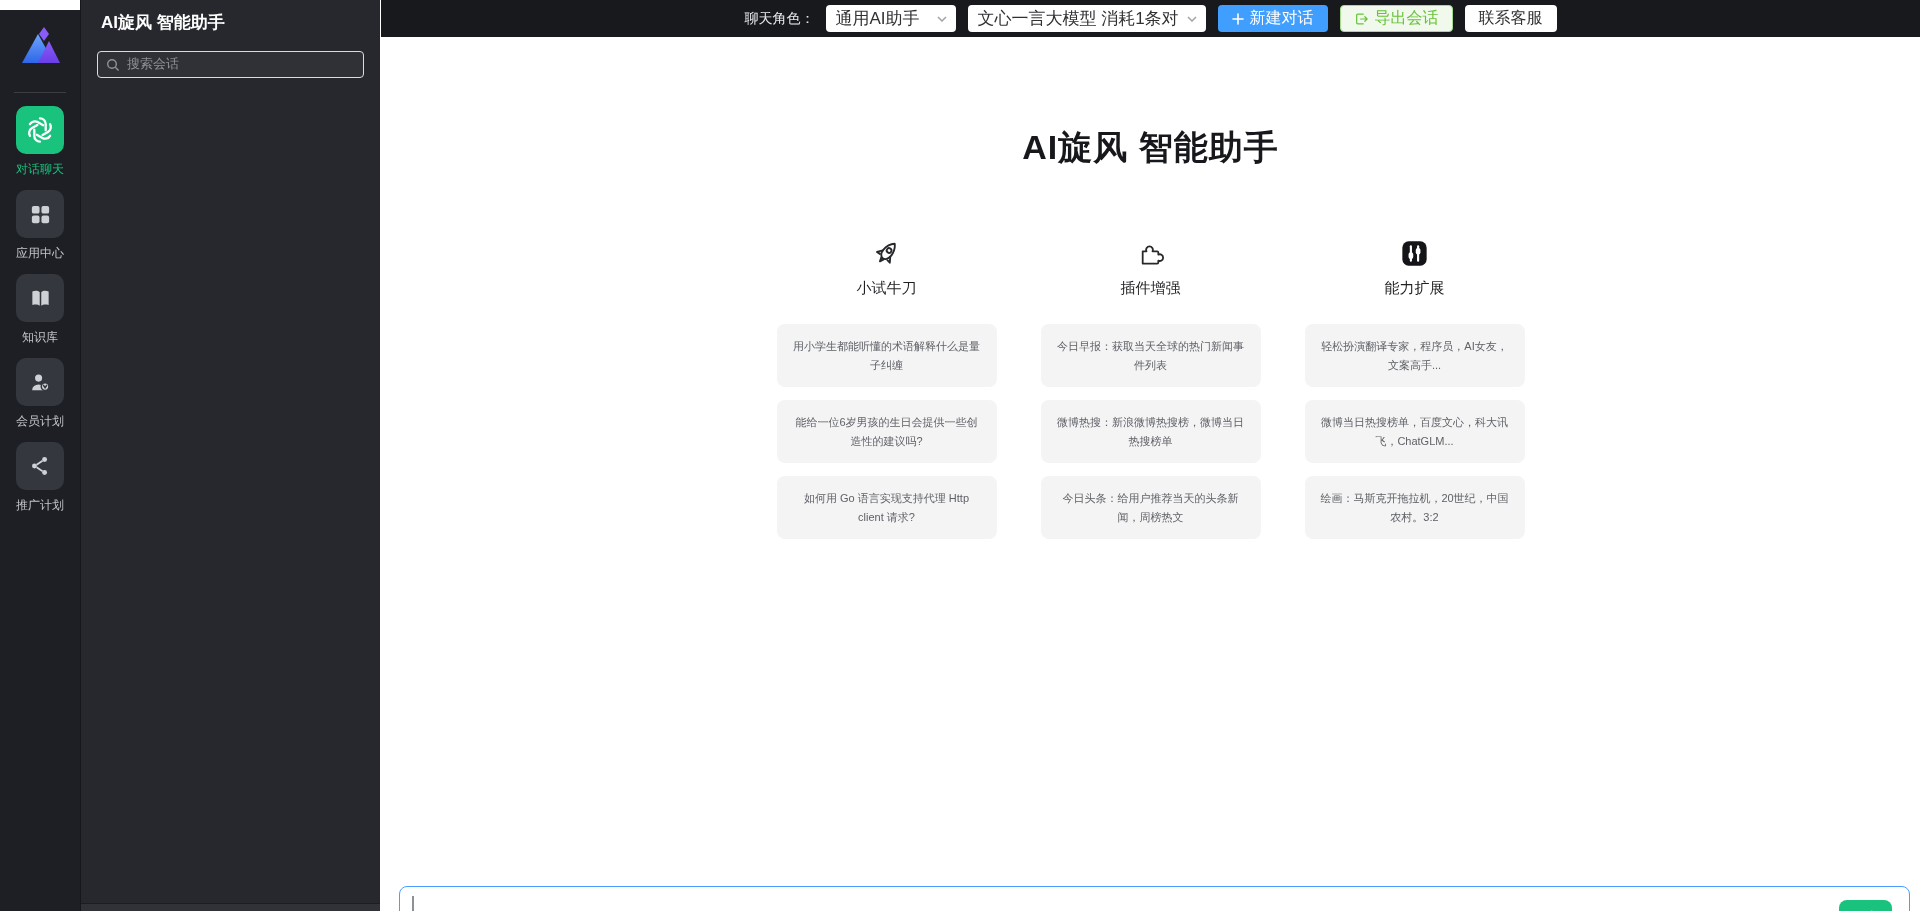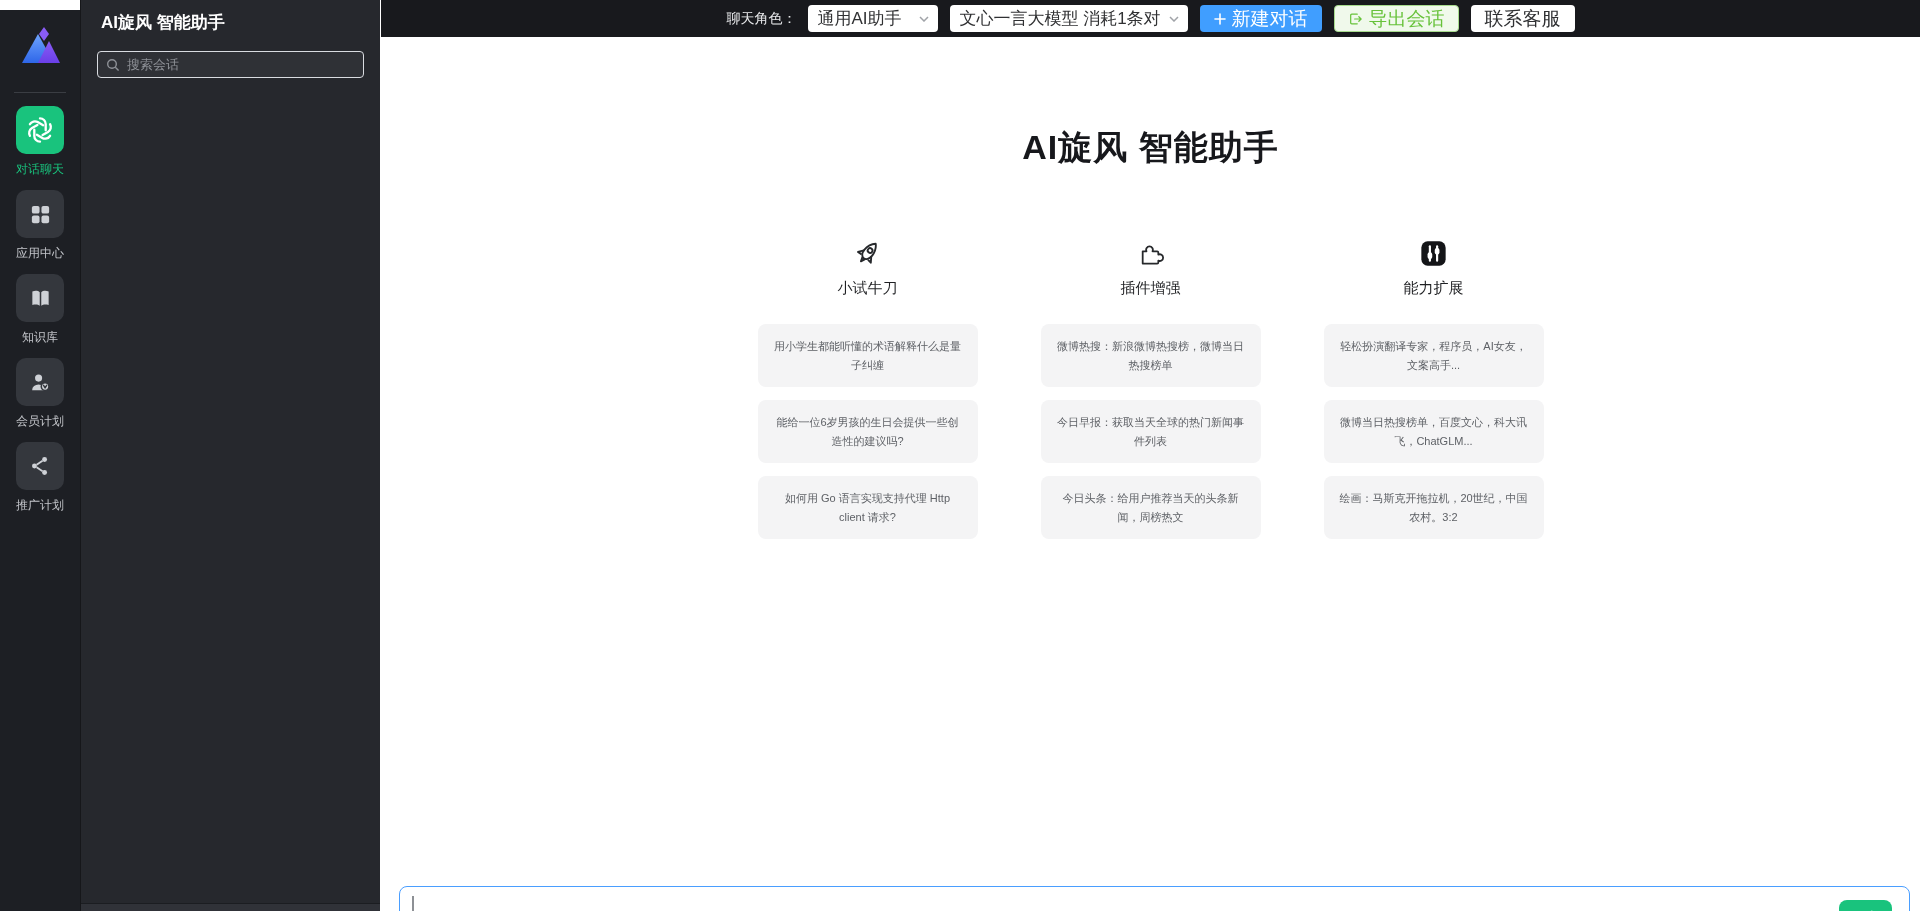--- a/index.html
+++ b/index.html
@@ -17,47 +17,47 @@
     display:flex; align-items:center; justify-content:center; }
   .rail-item.active .tile { background:#19c37d; }
   .rail-label { margin-top:8px; font-size:12px; color:#c3c5ca; line-height:15px; }
   .rail-item.active .rail-label { color:#19c37d; }
 
   
   .sidebar { position:absolute; left:80px; top:0; width:300px; height:911px;
     background:#26282d; z-index:4; border-left:1px solid #16171a; }
   .sidebar-title { color:#fff; font-size:17px; font-weight:bold; padding:11px 20px 10px; }
   .search-box { margin:7px 16px 0; height:27px; border:1px solid #d9dce1; border-radius:4px;
-    background:#2f3136; display:flex; align-items:center; padding:0 8px; }
+    background:#2f3136; display:flex; align-items:center; padding:0 8px;font-family:Liberation Mono, monospace; }
   .search-box input { flex:1; background:transparent; border:none; outline:none;
     font-size:13px; color:#d6d8dc; margin-left:7px; font-family:inherit; }
   .search-box input::placeholder { color:#8f9298; }
   .sidebar-scrollbar { position:absolute; bottom:0; left:0; right:0; height:8px;
     background:#303238; border-top:1px solid #1b1d21; }
 
   
   .topbar { position:absolute; left:381px; right:0; top:0; height:37px; background:#18191d;
     display:flex; align-items:center; justify-content:center; gap:12px; z-index:4; }
   .topbar-label { color:#e8e9eb; font-size:14px; }
   .select { height:27px; background:#fff; border-radius:4px; display:inline-flex;
     align-items:center; padding:0 9px; font-size:17px; color:#303133; cursor:pointer; gap:8px; }
   .select .chev { display:flex; }
   .sel-role { min-width:130px; justify-content:space-between; }
   .sel-model { min-width:208px; justify-content:space-between; }
   .btn { height:27px; border-radius:4px; display:inline-flex; align-items:center;
-    padding:0 13px; font-size:19px; cursor:pointer; gap:6px; border:1px solid transparent; }
+    padding:0 13px; font-size:16px; cursor:pointer; gap:6px; border:1px solid transparent; }
   .btn-primary { background:#409eff; color:#fff; }
   .btn-export { background:#f0f9eb; border-color:#a7db8d; color:#67c23a; }
   .btn-plain { background:#fff; color:#303133; }
 
   
   .main { position:absolute; left:381px; right:0; top:37px; bottom:0; background:#fff; overflow:hidden; }
   .hero-title { margin-top:88px; text-align:center; font-size:34px; font-weight:bold;
     color:#17181c; letter-spacing:1px; }
-  .sections { margin-top:66px; display:flex; justify-content:center; gap:63px; }
+  .sections { margin-top:66px; display:flex; justify-content:center; gap:44px; }
   .section { width:220px; display:flex; flex-direction:column; align-items:center; }
   .section-icon { height:32px; display:flex; align-items:center; justify-content:center; }
   .section-title { margin-top:10px; font-size:15px; color:#1f2023; }
   .cards { margin-top:26px; width:100%; display:flex; flex-direction:column; gap:13px; }
   .card { width:100%; min-height:63px; background:#f4f4f5; border-radius:8px;
     display:flex; align-items:center; justify-content:center; text-align:center;
     padding:9px 15px; font-size:11px; line-height:1.65; color:#5e6166; cursor:pointer; }
 
   
   .fade { position:absolute; left:0; right:0; bottom:0; height:90px;
@@ -248,22 +248,22 @@
     </section>
 
     <section class="section">
       <div class="section-icon">
         <svg viewBox="0 0 26 26" width="29" height="29" fill="none" stroke="#26282b" stroke-width="1.6" stroke-linecap="round" stroke-linejoin="round">
           <path d="M6 11 h3.4 a3 3 0 1 1 5.4 0 H19 a1 1 0 0 1 1 1 v2 a3 3 0 1 1 0 5.4 V21 a1 1 0 0 1 -1 1 H6 Z"></path>
         </svg>
       </div>
       <div class="section-title">插件增强</div>
       <div class="cards">
+        <div class="card">今日早报：获取当天全球的热门新闻事件列表</div>
         <div class="card">微博热搜：新浪微博热搜榜，微博当日热搜榜单</div>
-        <div class="card">今日早报：获取当天全球的热门新闻事件列表</div>
         <div class="card">今日头条：给用户推荐当天的头条新闻，周榜热文</div>
       </div>
     </section>
 
     <section class="section">
       <div class="section-icon">
         <svg viewBox="0 0 30 30" width="27" height="27">
           <rect x="1.5" y="1.5" width="27" height="27" rx="7" fill="#141518"></rect>
           <line x1="11" y1="7" x2="11" y2="23" stroke="#fff" stroke-width="2.4" stroke-linecap="round"></line>
           <line x1="19" y1="7" x2="19" y2="23" stroke="#fff" stroke-width="2.4" stroke-linecap="round"></line>

